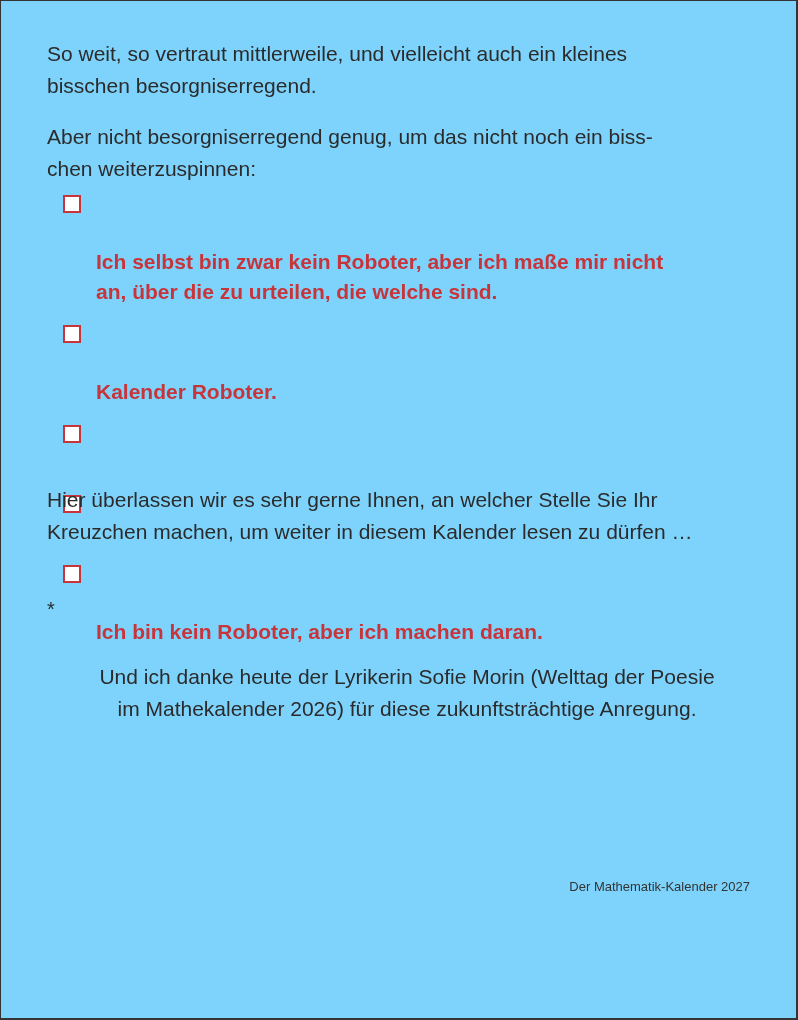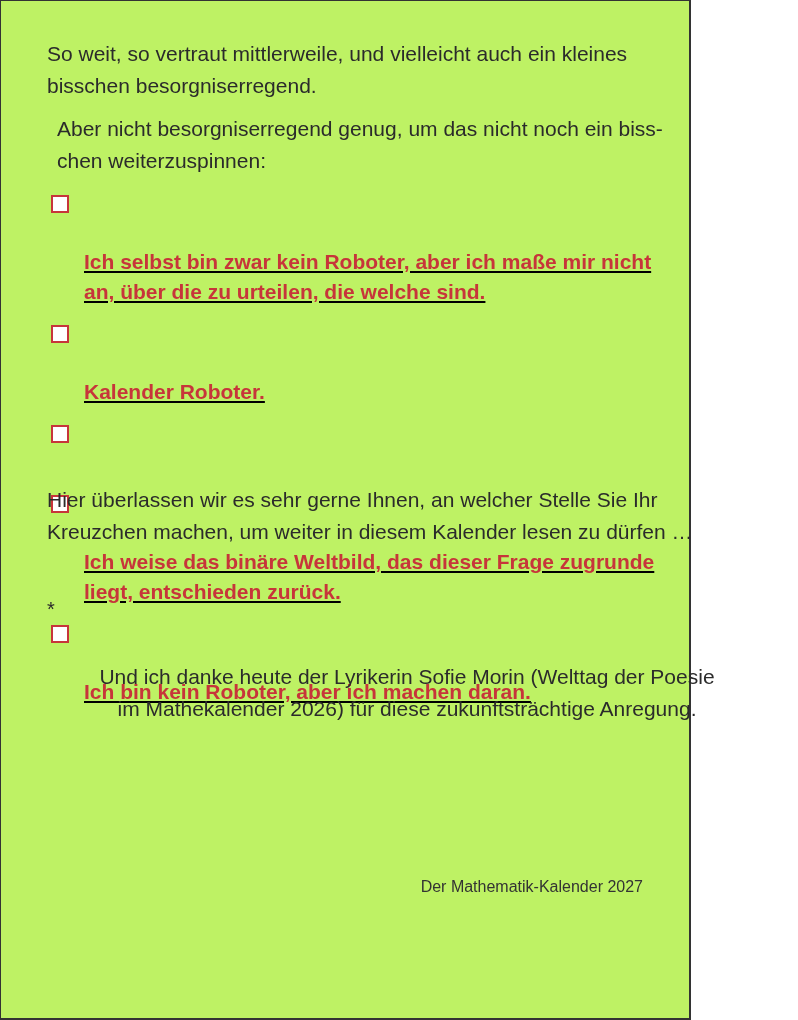--- a/index.html
+++ b/index.html
@@ -10,49 +10,48 @@
     body {
       width: 798px;
       height: 1020px;
       position: relative;
       overflow: hidden;
     }
     .page {
       position: absolute;
       left: 0;
       top: 0;
-      width: 691px;
+      width: 798px;
       height: 1020px;
       box-sizing: border-box;
       border-top: 1px solid #333333;
       border-left: 1px solid #333333;
       border-right: 2px solid #333333;
       border-bottom: 2px solid #333333;
-      background: #bef264;
+      background: #7dd3fc;
     }
     .body-text {
       position: absolute;
       left: 46px;
       width: 720px;
       font-family: "Liberation Sans", sans-serif;
       font-size: 21px;
       line-height: 32px;
       color: #2b2b2b;
       margin: 0;
       white-space: pre-line;
     }
     .checklist {
       position: absolute;
-      left: 50px;
+      left: 62px;
       top: 186px;
       width: 720px;
       margin: 0;
       padding: 0;
       list-style: none;
-      text-decoration: underline;
     }
     .check-item {
       position: relative;
       padding-left: 33px;
       font-family: "Liberation Sans", sans-serif;
       font-weight: bold;
       font-size: 21px;
       line-height: 30px;
       color: #c7353a;
       margin-bottom: 10px;
@@ -77,53 +76,51 @@
       font-family: "Liberation Sans", sans-serif;
       font-size: 20px;
       color: #2b2b2b;
       line-height: 24px;
     }
     .footer {
       position: absolute;
       right: 46px;
       top: 877px;
       font-family: "Liberation Sans", sans-serif;
-      font-size: 16px;
+      font-size: 13px;
       color: #333333;
       line-height: 18px;
     }
   </style>
 </head>
 <body>
 
 <div class="page">
 
   <p class="body-text" style="top:37px;">So weit, so vertraut mittlerweile, und vielleicht auch ein kleines
 bisschen besorgniserregend.</p>
 
-  <p class="body-text" style="top:112px;margin-left:10px;">Aber nicht besorgniserregend genug, um das nicht noch ein biss-
+  <p class="body-text" style="top:120px;">Aber nicht besorgniserregend genug, um das nicht noch ein biss-
 chen weiterzuspinnen:</p>
 
   <ul class="checklist">
     <li class="check-item">
       <span class="checkbox"></span>
       <span>Ich selbst bin zwar kein Roboter, aber ich maße mir nicht
 an, über die zu urteilen, die welche sind.</span>
     </li>
     <li class="check-item">
       <span class="checkbox"></span>
       <span>Kalender Roboter.</span>
     </li>
     <li class="check-item">
       <span class="checkbox"></span>
     </li>
     <li class="check-item">
       <span class="checkbox"></span>
-      <span>Ich weise das binäre Weltbild, das dieser Frage zugrunde
-liegt, entschieden zurück.</span>
     </li>
     <li class="check-item">
       <span class="checkbox"></span>
       <span>Ich bin kein Roboter, aber ich machen daran.</span>
     </li>
   </ul>
 
   <p class="body-text" style="top:483px;">Hier überlassen wir es sehr gerne Ihnen, an welcher Stelle Sie Ihr
 Kreuzchen machen, um weiter in diesem Kalender lesen zu dürfen …</p>
 

